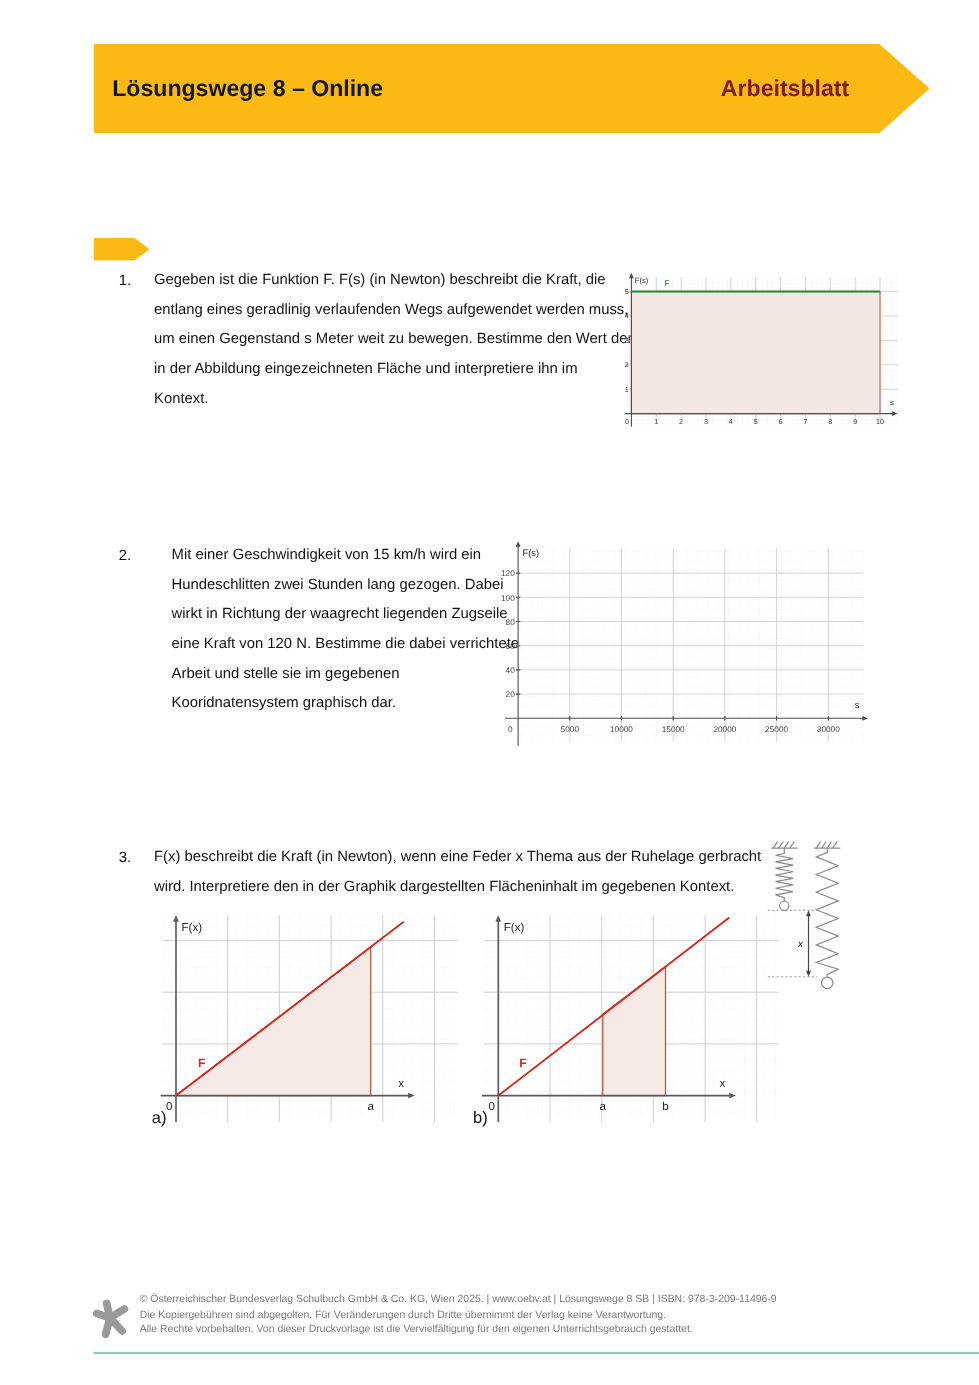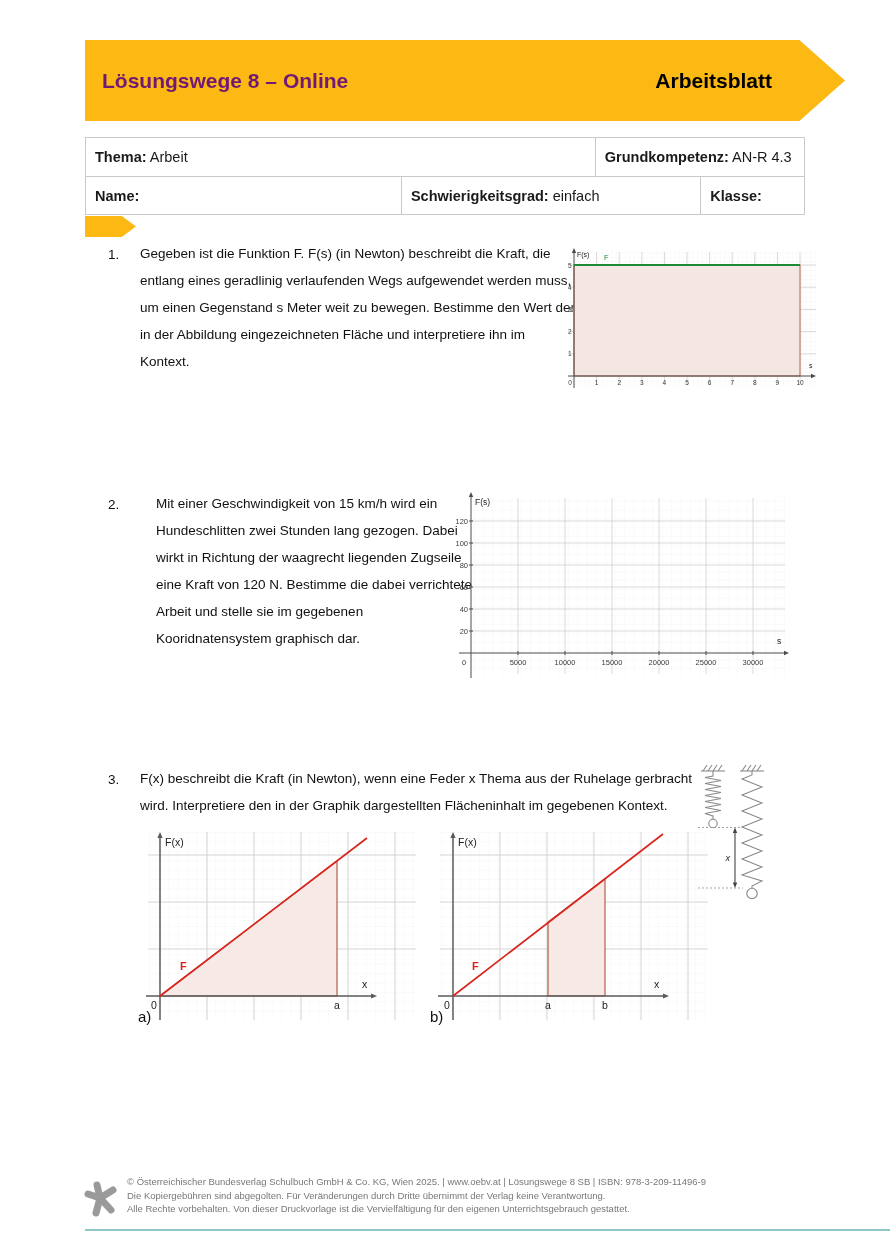--- a/index.html
+++ b/index.html
@@ -3,23 +3,23 @@
 <meta charset="utf-8">
 <style>
   html,body{margin:0;padding:0;background:#fff;}
   body{font-family:"Liberation Sans",sans-serif;color:#1a1a1a;}
   #page{position:relative;width:890px;height:1259px;background:#fff;overflow:hidden;}
   .abs{position:absolute;}
   
   .banner{left:85px;top:40px;width:760px;height:81px;background:#FCB813;
     clip-path:polygon(0 0,94% 0,100% 50%,94% 100%,0 100%);}
   .banner-title{left:17px;top:0;height:81px;display:flex;align-items:center;
-    color:#701a75;font-size:21px;font-weight:bold;}
+    color:#0f172a;font-size:21px;font-weight:bold;}
   .banner-right{right:73px;top:0;height:81px;display:flex;align-items:center;
-    color:#000000;font-size:21px;font-weight:bold;}
+    color:#7f1d1d;font-size:21px;font-weight:bold;}
   
   .meta{left:85px;top:137px;width:720px;border:1px solid #c9c9c9;box-sizing:border-box;font-size:14.5px;}
   .meta .row{display:flex;width:100%;box-sizing:border-box;}
   .meta .row1{height:39px;border-bottom:1px solid #c9c9c9;}
   .meta .row2{height:37px;}
   .meta .cell{box-sizing:border-box;display:flex;align-items:center;padding:0 9px;border-right:1px solid #c9c9c9;white-space:pre;}
   .meta .cell:last-child{border-right:none;}
   .meta b{font-weight:bold;}
   .marker{left:85px;top:216px;width:51px;height:21px;background:#FCB813;
     clip-path:polygon(0 0,72% 0,100% 50%,72% 100%,0 100%);}
@@ -35,31 +35,20 @@
 </head>
 <body>
 
 <div id="page">
 
   <div class="abs banner">
     <div class="abs banner-title">Lösungswege 8 – Online</div>
     <div class="abs banner-right">Arbeitsblatt</div>
   </div>
 
-  <div class="abs meta">
-    <div class="row row1">
-      <div class="cell" style="width:71%"><b>Thema:</b><span> Arbeit</span></div>
-      <div class="cell" style="width:29%"><b>Grundkompetenz:</b><span> AN-R 4.3</span></div>
-    </div>
-    <div class="row row2">
-      <div class="cell" style="width:44%"><b>Name:</b></div>
-      <div class="cell" style="width:41.7%"><b>Schwierigkeitsgrad:</b><span> einfach</span></div>
-      <div class="cell" style="width:14.3%"><b>Klasse:</b></div>
-    </div>
-  </div>
   <div class="abs marker"></div>
 
   <div class="abs exnum" style="left:108px;top:247px;">1.</div>
   <div class="abs extext" style="left:140px;top:240px;width:435px;">Gegeben ist die Funktion F. F(s) (in Newton) beschreibt die Kraft, die entlang eines geradlinig verlaufenden Wegs aufgewendet werden muss, um einen Gegenstand s Meter weit zu bewegen. Bestimme den Wert der in der Abbildung eingezeichneten Fläche und interpretiere ihn im Kontext.</div>
 
   <svg class="abs" style="left:566px;top:248px;" width="272" height="148" viewBox="0 0 272 148">
     <defs>
       <pattern id="mg1" width="4.52" height="4.44" patternUnits="userSpaceOnUse">
         <path d="M4.52 0H0V4.44" fill="none" stroke="#efefef" stroke-width="0.6"></path>
       </pattern>

